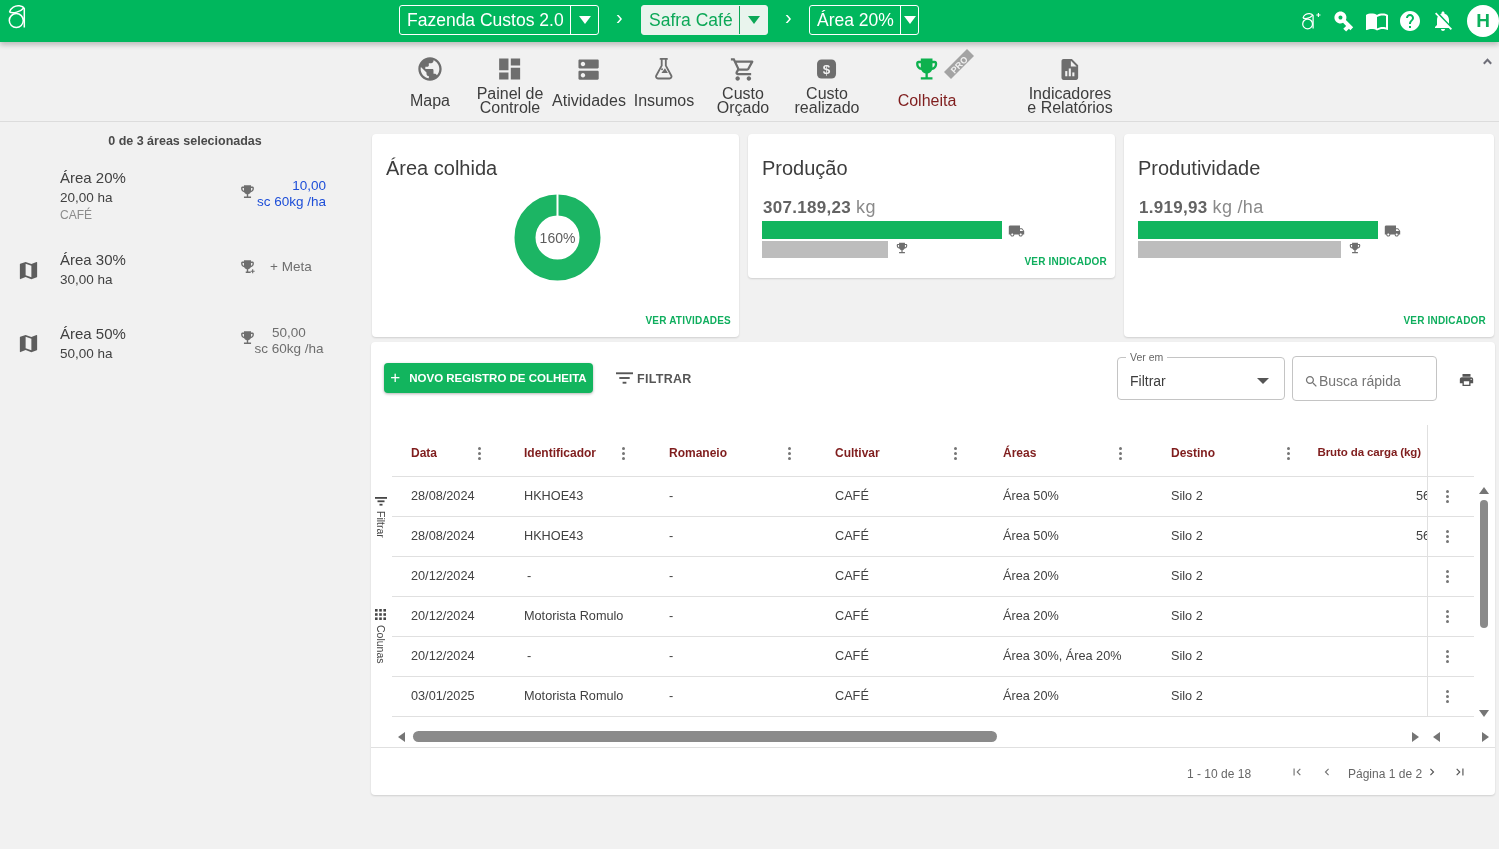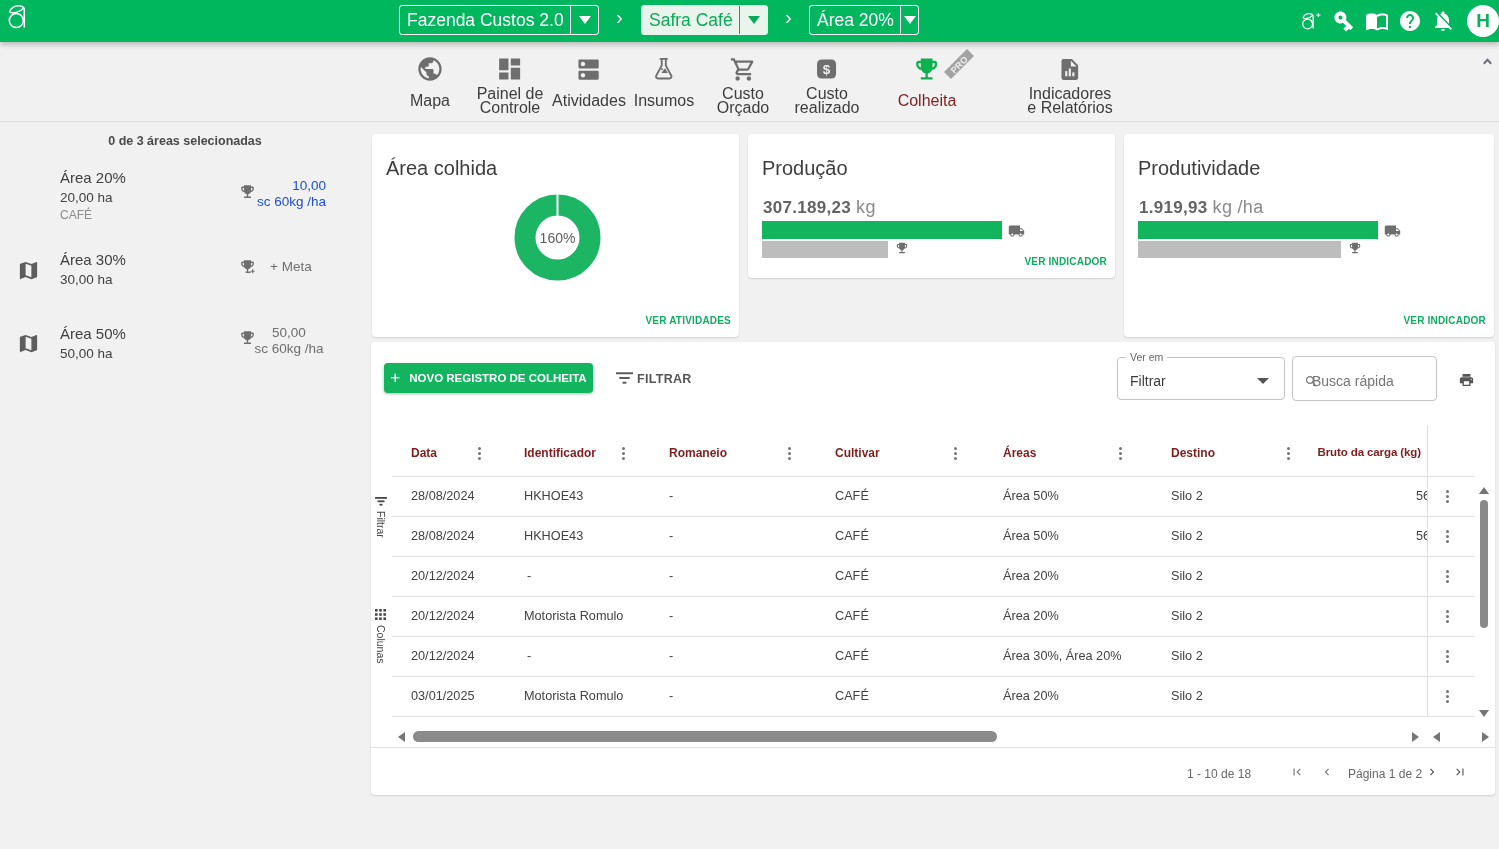--- a/index.html
+++ b/index.html
@@ -260,21 +260,21 @@
   <div class="abs" style="left:266px;top:30px;font-size:12.5px;font-weight:bold;color:#555;letter-spacing:.3px;">FILTRAR</div>
   <fieldset class="abs" style="left:746px;top:9px;width:168px;height:49px;border:1px solid #c4c4c4;border-radius:4px;">
     <legend style="margin-left:8px;padding:0 4px;font-size:10.5px;color:#666;">Ver em</legend>
   </fieldset>
   <div class="abs" style="left:759px;top:31px;font-size:14px;color:#3d3d3d;">Filtrar</div>
   <span class="abs" style="left:886px;top:36px;width:0;height:0;border-left:6px solid transparent;border-right:6px solid transparent;border-top:6px solid #555;"></span>
   <div class="abs" style="left:921px;top:14px;width:145px;height:45px;border:1px solid #c4c4c4;border-radius:4px;">
     <svg class="abs" style="left:11px;top:17px;" width="15" height="15" viewBox="0 0 24 24" fill="#757575">
         <path d="M15.5 14h-.79l-.28-.27C15.41 12.59 16 11.11 16 9.5 16 5.91 13.09 3 9.5 3S3 5.91 3 9.5 5.91 16 9.5 16c1.61 0 3.09-.59 4.23-1.57l.27.28v.79l5 4.99L20.49 19l-4.99-5zm-6 0C7.01 14 5 11.99 5 9.5S7.01 5 9.5 5 14 7.01 14 9.5 11.99 14 9.5 14z"></path>
       </svg>
-    <div class="abs" style="left:19px;top:16px;font-size:14px;color:#757575;">Busca rápida</div>
+    <div class="abs" style="left:26px;top:16px;font-size:14px;color:#757575;">Busca rápida</div>
   </div>
   <svg class="abs" style="left:1087px;top:30px;" width="17" height="16" viewBox="0 0 24 24" fill="#555">
       <path d="M19 8H5c-1.66 0-3 1.34-3 3v6h4v4h12v-4h4v-6c0-1.66-1.34-3-3-3zm-3 11H8v-5h8v5zm3-7c-.55 0-1-.45-1-1s.45-1 1-1 1 .45 1 1-.45 1-1 1zm-1-9H6v4h12V3z"></path>
     </svg>
 
   <div class="thead" style="left:40px;top:104px;">Data</div>
   <div class="thead" style="left:153px;top:104px;">Identificador</div>
   <div class="thead" style="left:298px;top:104px;">Romaneio</div>
   <div class="thead" style="left:464px;top:104px;">Cultivar</div>
   <div class="thead" style="left:632px;top:104px;">Áreas</div>

